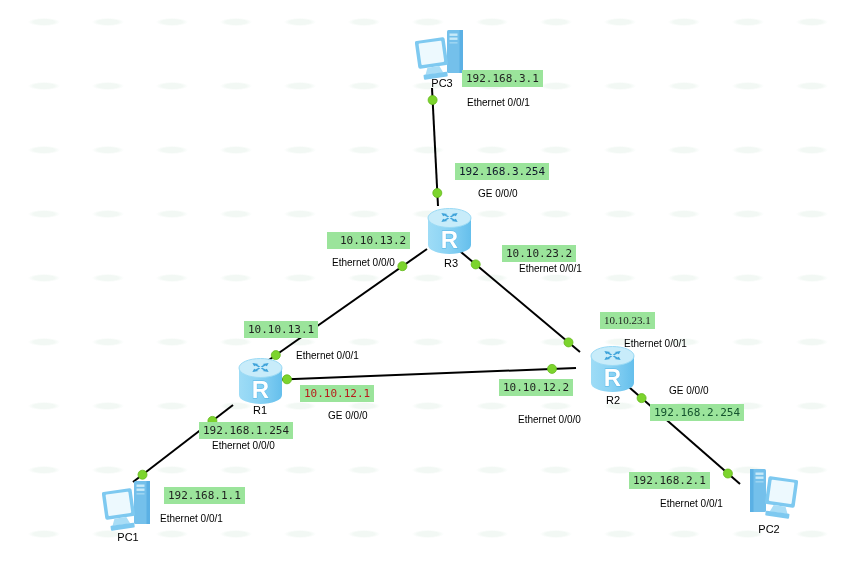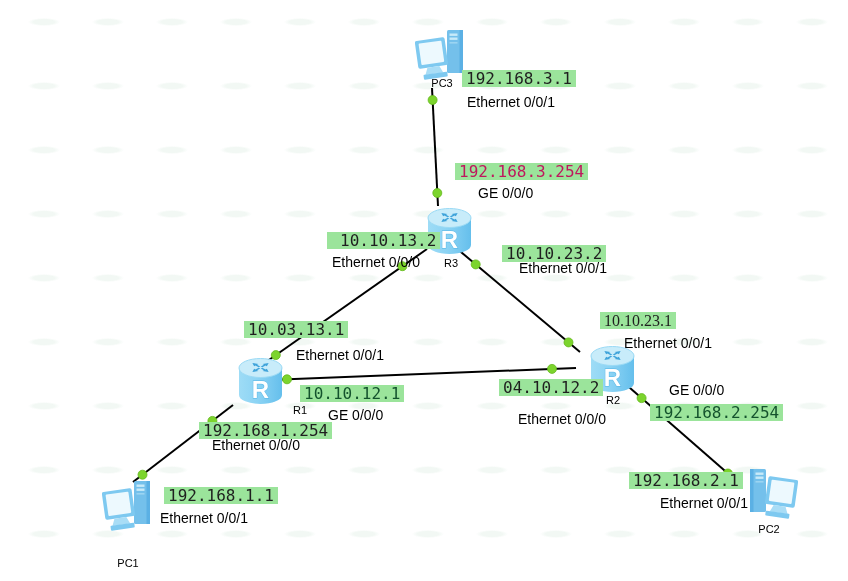--- a/index.html
+++ b/index.html
@@ -18,25 +18,25 @@
   .device { position:absolute; }
   .device .icon { display:inline-block; line-height:0; }
   .device .icon.mirrored { transform:scaleX(-1); }
   .device-label {
     position:absolute; transform:translateX(-50%);
     font-size:11px; line-height:13px; color:#000000; white-space:nowrap;
   }
   .ip-badge {
     position:absolute;
     font-family:"DejaVu Sans Mono", monospace;
-    font-size:16px; line-height:13px; padding:2px 4px;
+    font-size:11px; line-height:13px; padding:2px 4px;
     color:#1f1f1f; white-space:nowrap;
   }
   .port-label {
-    position:absolute; font-size:14px; line-height:13px;
+    position:absolute; font-size:10px; line-height:13px;
     color:#000000; white-space:nowrap;
   }
 </style>
 </head>
 <body>
 
 <div class="canvas">
   <svg class="links-layer">
     <defs>
       <linearGradient id="routerGrad" x1="0" y1="0" x2="1" y2="0">
@@ -91,21 +91,21 @@
       <div class="device-label" style="left: 439px; top: 257px;">R3</div>
       <div class="device" style="left: 225px; top: 357px;"><span class="icon"><svg width="47" height="50" viewBox="0 0 47 50">
             <path d="M2 11 L2 38 A21.5 9 0 0 0 45 38 L45 11 Z" fill="url(#routerGrad)"></path>
             <ellipse cx="23.5" cy="11" rx="21.5" ry="9.5" fill="#c8ecfa" stroke="#9adaf5" stroke-width="1"></ellipse>
             <path d="M1.5 -1.1 L6 -1.1 L6 -3 L11.5 0 L6 3 L6 1.1 L1.5 1.1 Z" transform="translate(23.5 10.5) scale(1 0.55) rotate(-45)" fill="#3fa3da"></path>
             <path d="M1.5 -1.1 L6 -1.1 L6 -3 L11.5 0 L6 3 L6 1.1 L1.5 1.1 Z" transform="translate(23.5 10.5) scale(1 0.55) rotate(45)" fill="#3fa3da"></path>
             <path d="M1.5 -1.1 L6 -1.1 L6 -3 L11.5 0 L6 3 L6 1.1 L1.5 1.1 Z" transform="translate(23.5 10.5) scale(1 0.55) rotate(135)" fill="#3fa3da"></path>
             <path d="M1.5 -1.1 L6 -1.1 L6 -3 L11.5 0 L6 3 L6 1.1 L1.5 1.1 Z" transform="translate(23.5 10.5) scale(1 0.55) rotate(225)" fill="#3fa3da"></path>
             <text x="23.5" y="41" text-anchor="middle" font-family="Liberation Sans, sans-serif" font-size="24" font-weight="bold" fill="#ffffff" stroke="#54b4e4" stroke-width="0.9" paint-order="stroke">R</text>
           </svg></span></div>
-      <div class="device-label" style="left: 248px; top: 404px; margin-left: 40px;">R1</div>
+      <div class="device-label" style="left: 248px; top: 404px;">R1</div>
       <div class="device" style="left: 577px; top: 345px;"><span class="icon"><svg width="47" height="50" viewBox="0 0 47 50">
             <path d="M2 11 L2 38 A21.5 9 0 0 0 45 38 L45 11 Z" fill="url(#routerGrad)"></path>
             <ellipse cx="23.5" cy="11" rx="21.5" ry="9.5" fill="#c8ecfa" stroke="#9adaf5" stroke-width="1"></ellipse>
             <path d="M1.5 -1.1 L6 -1.1 L6 -3 L11.5 0 L6 3 L6 1.1 L1.5 1.1 Z" transform="translate(23.5 10.5) scale(1 0.55) rotate(-45)" fill="#3fa3da"></path>
             <path d="M1.5 -1.1 L6 -1.1 L6 -3 L11.5 0 L6 3 L6 1.1 L1.5 1.1 Z" transform="translate(23.5 10.5) scale(1 0.55) rotate(45)" fill="#3fa3da"></path>
             <path d="M1.5 -1.1 L6 -1.1 L6 -3 L11.5 0 L6 3 L6 1.1 L1.5 1.1 Z" transform="translate(23.5 10.5) scale(1 0.55) rotate(135)" fill="#3fa3da"></path>
             <path d="M1.5 -1.1 L6 -1.1 L6 -3 L11.5 0 L6 3 L6 1.1 L1.5 1.1 Z" transform="translate(23.5 10.5) scale(1 0.55) rotate(225)" fill="#3fa3da"></path>
             <text x="23.5" y="41" text-anchor="middle" font-family="Liberation Sans, sans-serif" font-size="24" font-weight="bold" fill="#ffffff" stroke="#54b4e4" stroke-width="0.9" paint-order="stroke">R</text>
           </svg></span></div>
       <div class="device-label" style="left: 601px; top: 394px;">R2</div>
@@ -115,55 +115,55 @@
             <rect x="34.5" y="6.5" width="8" height="2.4" fill="#c8eaf9"></rect>
             <rect x="34.5" y="10.5" width="8" height="2.4" fill="#c8eaf9"></rect>
             <rect x="34.5" y="15" width="8" height="1.6" fill="#9bd4f2"></rect>
             <g transform="rotate(-8 17 30)">
               <rect x="2" y="12" width="30" height="28" rx="2" fill="#7ec9f0"></rect>
               <rect x="5.5" y="15" width="23" height="21.5" rx="1" fill="#edf9fe"></rect>
               <path d="M11 40 L23 40 L26 47 L8 47 Z" fill="#a9ddf6"></path>
               <rect x="6" y="46.5" width="24" height="5" rx="1" fill="#7ec9f0"></rect>
             </g>
           </svg></span></div>
-      <div class="device-label" style="left: 116px; top: 531px; margin-top: 26px;">PC1</div>
+      <div class="device-label" style="left: 116px; top: 531px;">PC1</div>
       <div class="device" style="left: 732px; top: 466px;"><span class="icon mirrored"><svg width="54" height="58" viewBox="0 0 54 58">
             <rect x="32" y="3" width="16" height="43" rx="1.5" fill="#74c0eb"></rect>
             <rect x="44.5" y="3" width="3.5" height="43" fill="#5bb0e4"></rect>
             <rect x="34.5" y="6.5" width="8" height="2.4" fill="#c8eaf9"></rect>
             <rect x="34.5" y="10.5" width="8" height="2.4" fill="#c8eaf9"></rect>
             <rect x="34.5" y="15" width="8" height="1.6" fill="#9bd4f2"></rect>
             <g transform="rotate(-8 17 30)">
               <rect x="2" y="12" width="30" height="28" rx="2" fill="#7ec9f0"></rect>
               <rect x="5.5" y="15" width="23" height="21.5" rx="1" fill="#edf9fe"></rect>
               <path d="M11 40 L23 40 L26 47 L8 47 Z" fill="#a9ddf6"></path>
               <rect x="6" y="46.5" width="24" height="5" rx="1" fill="#7ec9f0"></rect>
             </g>
           </svg></span></div>
       <div class="device-label" style="left: 757px; top: 523px;">PC2</div>
     </div>
   <div class="layer">
       <div class="ip-badge" style="left: 450px; top: 70px; background: rgb(155, 228, 155); color: rgb(31, 31, 31);">192.168.3.1</div>
       <div class="port-label" style="left: 455px; top: 96px;">Ethernet 0/0/1</div>
-      <div class="ip-badge" style="left: 443px; top: 163px; background: rgb(155, 228, 155); color: #be185d;">192.168.3.254</div>
+      <div class="ip-badge" style="left: 443px; top: 163px; background: rgb(155, 228, 155); color: #0f172a;">192.168.3.254</div>
       <div class="port-label" style="left: 466px; top: 187px;">GE 0/0/0</div>
       <div class="ip-badge" style="left: 315px; top: 232px; background: rgb(155, 228, 155); color: rgb(31, 31, 31); padding-left: 13px;">10.10.13.2</div>
       <div class="port-label" style="left: 320px; top: 256px;">Ethernet 0/0/0</div>
       <div class="ip-badge" style="left: 490px; top: 245px; background: rgb(155, 228, 155); color: rgb(31, 31, 31);">10.10.23.2</div>
       <div class="port-label" style="left: 507px; top: 262px;">Ethernet 0/0/1</div>
-      <div class="ip-badge" style="left: 232px; top: 321px; background: rgb(155, 228, 155); color: rgb(31, 31, 31);">10.03.13.1</div>
+      <div class="ip-badge" style="left: 232px; top: 321px; background: rgb(155, 228, 155); color: rgb(31, 31, 31);">10.10.13.1</div>
       <div class="port-label" style="left: 284px; top: 349px;">Ethernet 0/0/1</div>
-      <div class="ip-badge" style="left: 288px; top: 385px; background: rgb(155, 228, 155); color: #14532d;">10.10.12.1</div>
+      <div class="ip-badge" style="left: 288px; top: 385px; background: rgb(155, 228, 155); color: #b91c1c;">10.10.12.1</div>
       <div class="port-label" style="left: 316px; top: 409px;">GE 0/0/0</div>
       <div class="ip-badge" style="left: 187px; top: 422px; background: rgb(155, 228, 155); color: rgb(31, 31, 31);">192.168.1.254</div>
       <div class="port-label" style="left: 200px; top: 439px;">Ethernet 0/0/0</div>
       <div class="ip-badge" style="left: 152px; top: 487px; background: rgb(155, 228, 155); color: rgb(31, 31, 31);">192.168.1.1</div>
       <div class="port-label" style="left: 148px; top: 512px;">Ethernet 0/0/1</div>
       <div class="ip-badge" style="left: 588px; top: 312px; background: rgb(155, 228, 155); color: rgb(31, 31, 31); font-family: Liberation Serif, serif;">10.10.23.1</div>
       <div class="port-label" style="left: 612px; top: 337px;">Ethernet 0/0/1</div>
-      <div class="ip-badge" style="left: 487px; top: 379px; background: rgb(155, 228, 155); color: rgb(31, 31, 31);">04.10.12.2</div>
+      <div class="ip-badge" style="left: 487px; top: 379px; background: rgb(155, 228, 155); color: rgb(31, 31, 31);">10.10.12.2</div>
       <div class="port-label" style="left: 506px; top: 413px;">Ethernet 0/0/0</div>
       <div class="ip-badge" style="left: 638px; top: 404px; background: rgb(155, 228, 155); color: #14532d;">192.168.2.254</div>
       <div class="port-label" style="left: 657px; top: 384px;">GE 0/0/0</div>
       <div class="ip-badge" style="left: 617px; top: 472px; background: rgb(155, 228, 155); color: rgb(31, 31, 31);">192.168.2.1</div>
       <div class="port-label" style="left: 648px; top: 497px;">Ethernet 0/0/1</div>
     </div>
 </div>
 
 </body></html>

